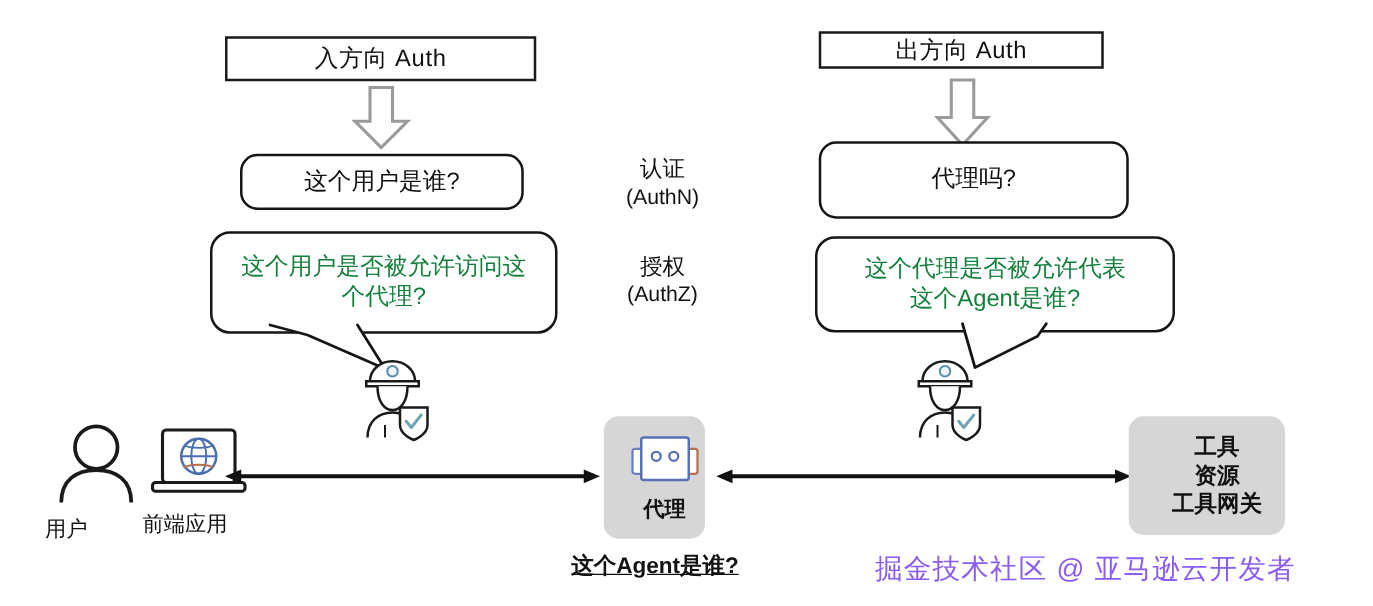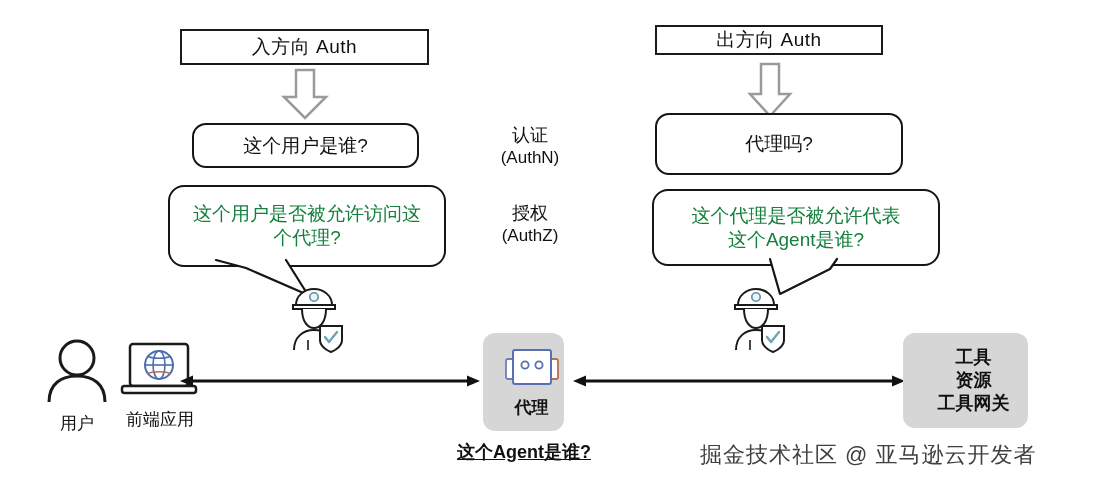--- a/index.html
+++ b/index.html
@@ -87,21 +87,21 @@
   }
   .auth-label .en {
     font-size: 17px;
     display: block;
     line-height: 1.25;
   }
 
   
   .node-label {
     position: absolute;
-    text-align: center;
+    text-align: left;
     font-size: 17px;
     color: #111111;
     white-space: nowrap;
   }
 
   
   .gray-box {
     border-radius: 12px;
     display: flex;
     flex-direction: column;
@@ -128,21 +128,21 @@
     font-size: 17px;
     color: #111111;
     margin-top: 2px;
     font-weight: bold;
   }
 
   
   .watermark {
     position: absolute;
     font-size: 22px;
-    color: #404040;
+    color: #8b5cf6;
     white-space: nowrap;
     letter-spacing: 1px;
   }
   svg { display: block; }
 </style>
 </head>
 <body>
 
 <div id="canvas">
 

